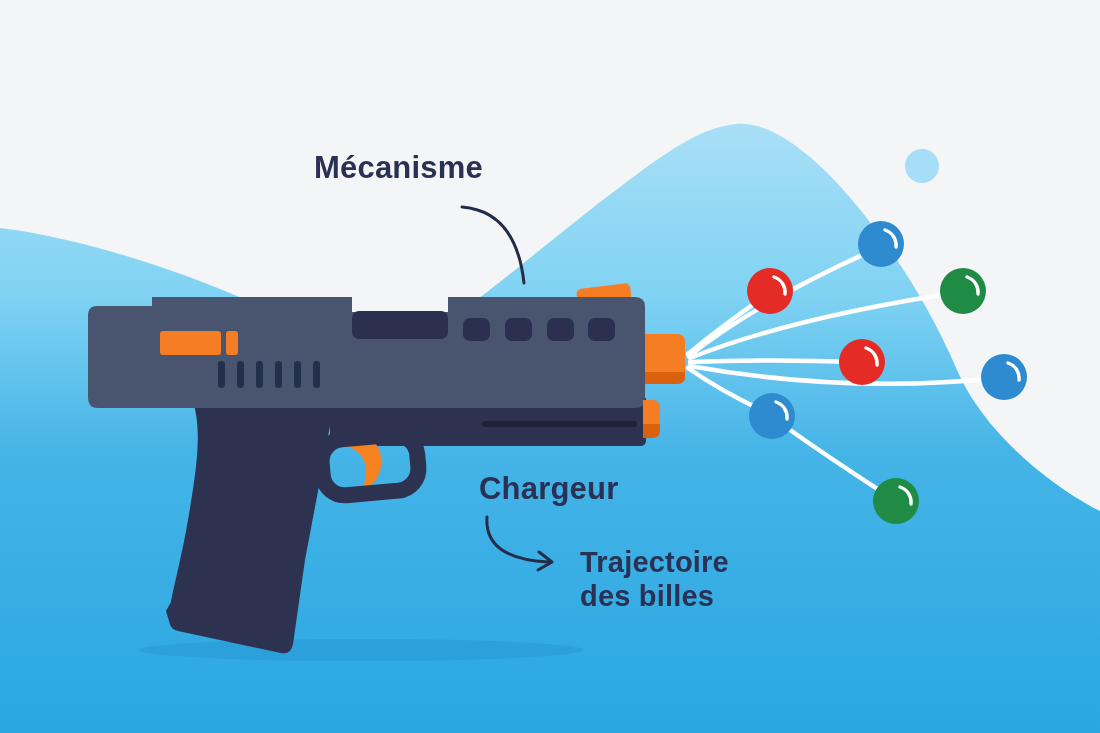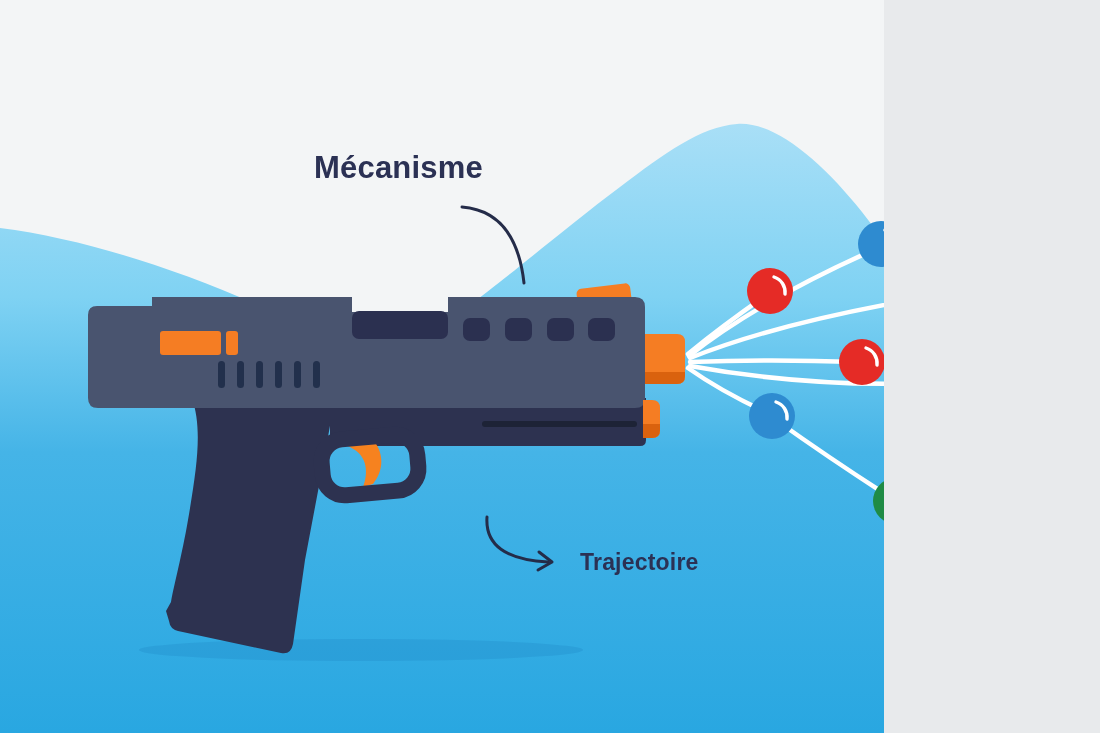--- a/index.html
+++ b/index.html
@@ -1,34 +1,34 @@
 <!DOCTYPE html>
 <html><head>
 <meta charset="utf-8">
 <style>
   html,body{margin:0;padding:0;background:#e8eaec;}
   #stage{
     position:relative;
-    width:884px;height:733px;
+    width:1100px;height:733px;
     overflow:hidden;
     font-family:"Liberation Sans","DejaVu Sans",sans-serif;
   }
   #scene{position:absolute;left:0;top:0;width:1100px;height:733px;display:block;}
   .label{
     position:absolute;
     font-weight:700;
     color:#2B3154;
     letter-spacing:.2px;
     white-space:nowrap;
     user-select:none;
   }
   .label .line{display:block;}
   #label-mechanism{left:314px;top:150px;font-size:31px;line-height:36px;}
   #label-magazine{left:479px;top:472px;font-size:31px;line-height:34px;}
-  #label-trajectory{left:580px;top:545px;font-size:23px;line-height:34px;}
+  #label-trajectory{left:580px;top:545px;font-size:29px;line-height:34px;}
 </style>
 </head>
 <body>
 
 <div id="stage">
 
   <svg id="scene" viewBox="0 0 1100 733" aria-hidden="true">
     <defs>
       <linearGradient id="seaGrad" gradientUnits="userSpaceOnUse" x1="0" y1="110" x2="0" y2="733">
         <stop offset="0" stop-color="#ACE0F7"></stop>
@@ -158,18 +158,22 @@
       <path d="M462,207 C500,210 519,238 524,283"></path>
       <path d="M487,517 C485,545 506,560 548,562"></path>
       <path d="M539,552 L552,562 L538,570"></path>
     </g>
   </svg>
 
   <div id="label-mechanism" class="label">
     <span class="line">Mécanisme</span>
   </div>
 
+  <div id="label-magazine" class="label">
+    <span class="line">Chargeur</span>
+  </div>
 
   <div id="label-trajectory" class="label">
     <span class="line">Trajectoire</span>
+    <span class="line">des billes</span>
   </div>
 
 </div>
 
 </body></html>

